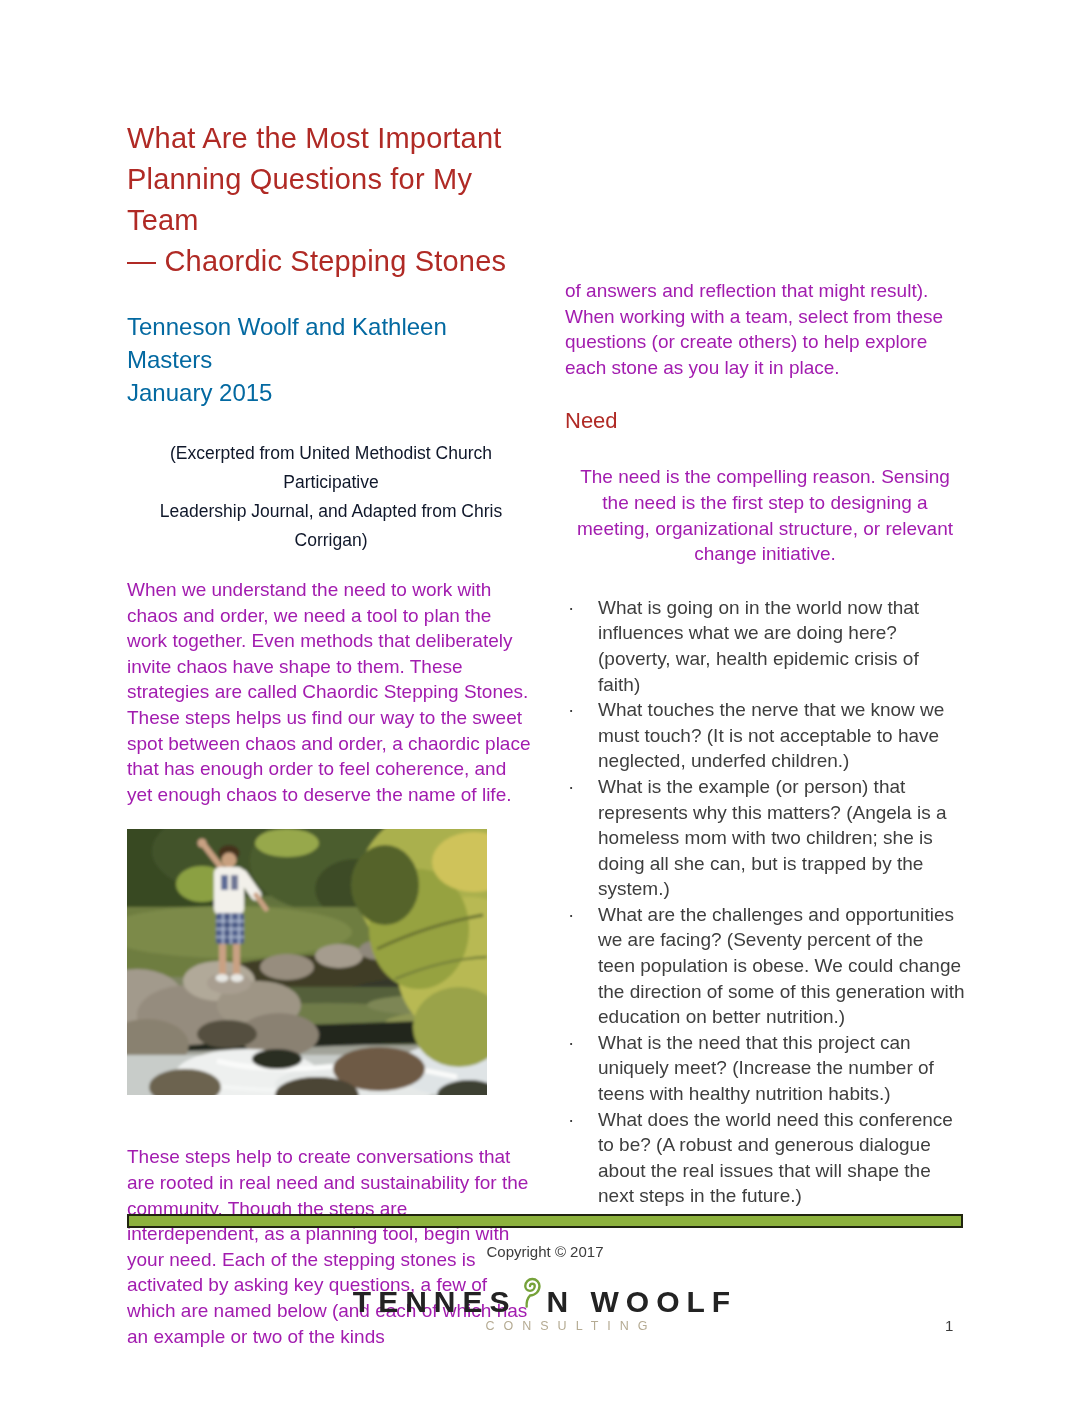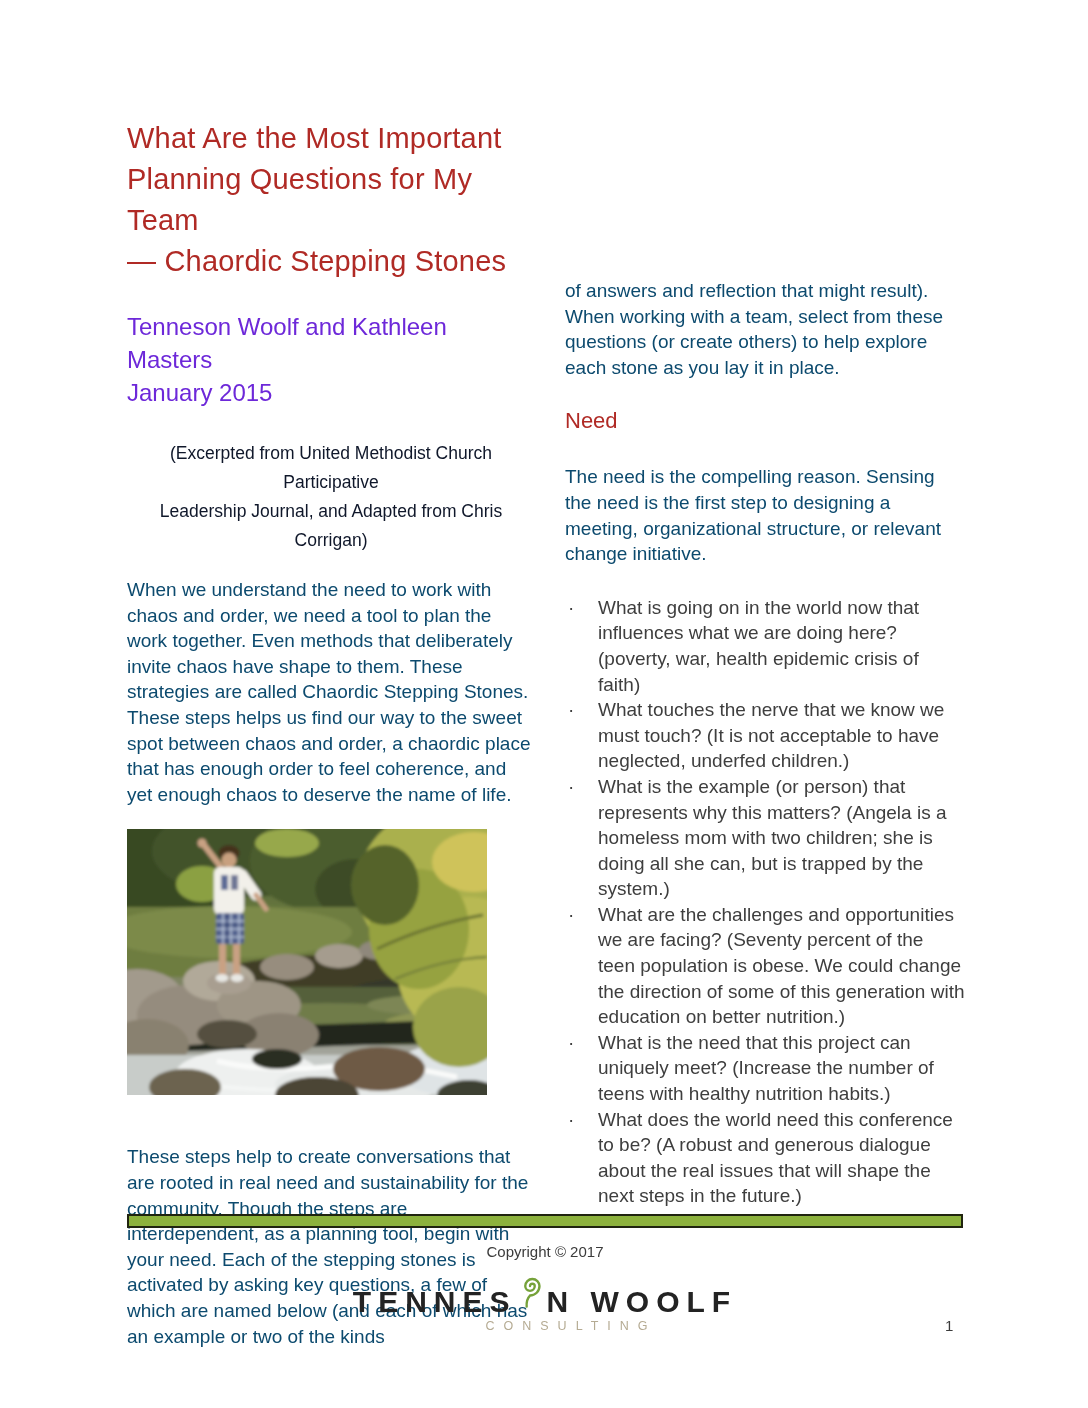--- a/index.html
+++ b/index.html
@@ -6,27 +6,27 @@
   html,body { background:#ffffff; }
   body { font-family:"Liberation Sans", sans-serif; }
   .page {
     position:relative; width:1088px; height:1408px; margin:0 auto;
     background:#ffffff; overflow:hidden;padding-left:20px;
   }
   .left-col  { position:absolute; left:127px; top:118px; width:408px; }
   .right-col { position:absolute; left:565px; top:278px; width:400px; }
 
   .doc-title { color:#b02a25; font-size:29px; line-height:41px; font-weight:400; letter-spacing:0.2px; }
-  .byline    { margin-top:28px; color:#6d28d9; font-size:24px; line-height:33px; }
+  .byline    { margin-top:28px; color:#0369a1; font-size:24px; line-height:33px; }
   .excerpt   { margin-top:30px; color:#0f172a; font-size:17.5px; line-height:29px;text-align:center; }
-  .body-text { color:#0c4a6e; font-size:19px; line-height:25.6px; }
+  .body-text { color:#a21caf; font-size:19px; line-height:25.6px; }
   .para1 { margin-top:22px; }
   .para2 { margin-top:49px; }
   .need-heading { margin-top:26px; color:#b02a25; font-size:22px; line-height:30px; }
-  .need-para { margin-top:28px; }
+  .need-para { margin-top:28px;text-align:center; }
 
   .photo-frame { margin-top:22px; width:360px; height:266px; overflow:hidden; }
   .photo-frame svg { display:block; }
 
   ul.q-list { margin-top:28px; list-style:none; }
   ul.q-list li { position:relative; padding-left:33px; color:#3e3e3e; font-size:19px; line-height:25.6px; }
   ul.q-list li .bullet-dot {
     position:absolute; left:3px; top:0; font-size:19px; color:#3e3e3e;
   }
 

